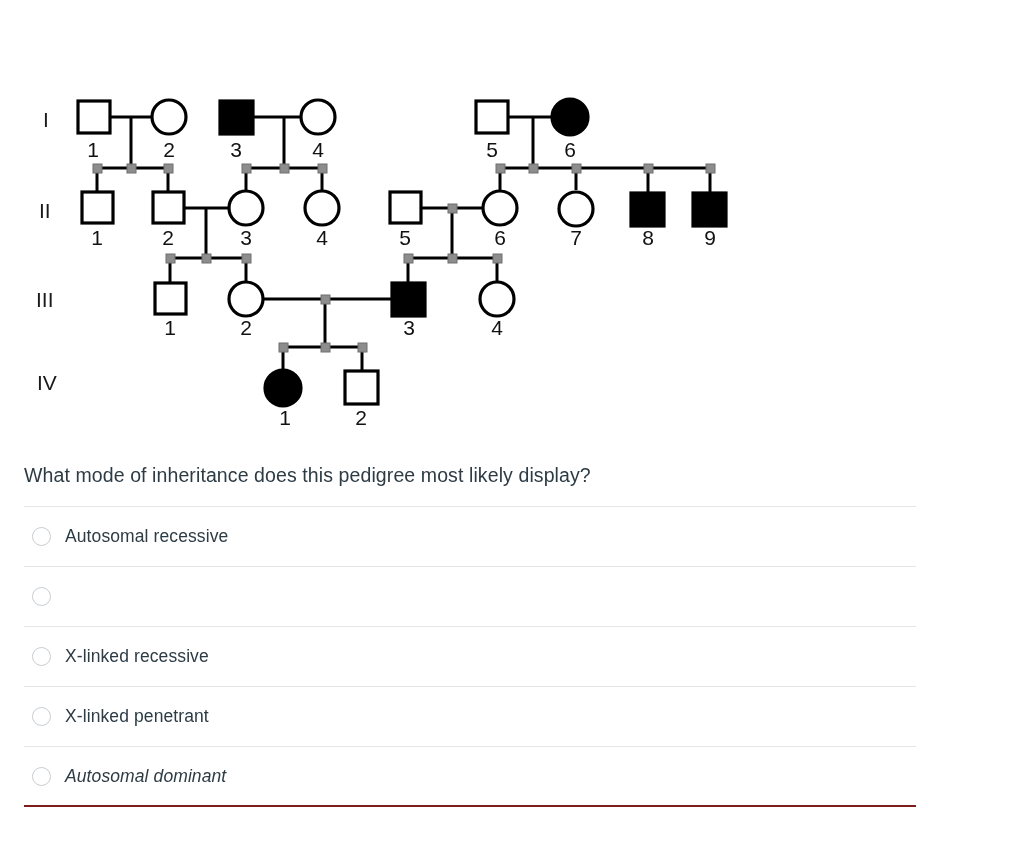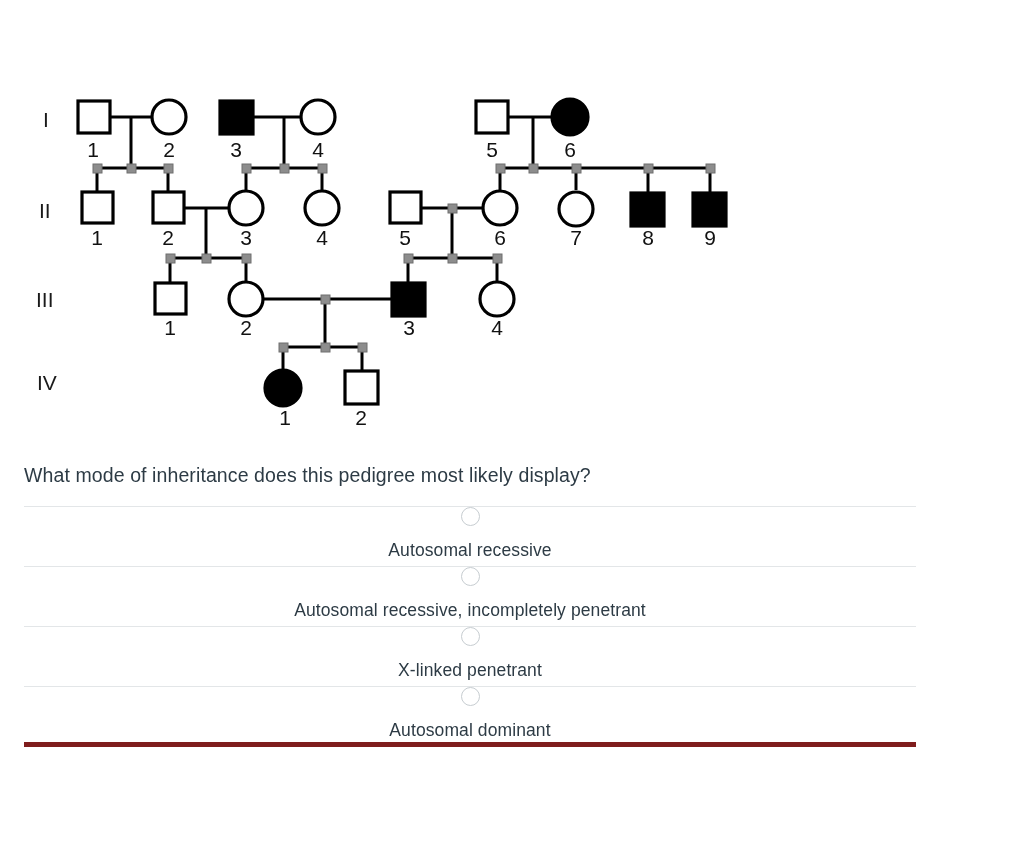--- a/index.html
+++ b/index.html
@@ -73,23 +73,22 @@
     border-top: 1px solid #e3e6e8;
   }
   .answer-row {
     display: flex;
     align-items: center;
     gap: 14px;
     height: 60px;
     padding: 0 8px 0 8px;
     border-bottom: 1px solid #e3e6e8;
     cursor: pointer;
-    flex-direction: column;
-  }
-  .answer-row:last-child { border-bottom: 5px solid #7f1d1d; }
+  }
+  .answer-row:last-child { border-bottom: 2px solid #7f1d1d; font-style: italic; }
   .radio {
     flex: 0 0 auto;
     width: 19px; height: 19px;
     border-radius: 50%;
     border: 1.6px solid #c7cdd1;
     background: #ffffff;
   }
   .answer-label {
     font-size: 17.5px;
     color: #2d3b45;
@@ -306,23 +305,26 @@
 
     <div id="answers-list">
 
       <div class="answer-row">
         <span class="radio"></span>
         <span class="answer-label">Autosomal recessive</span>
       </div>
 
       <div class="answer-row">
         <span class="radio"></span>
-        <span class="answer-label">Autosomal recessive, incompletely penetrant</span>
-      </div>
-
+      </div>
+
+      <div class="answer-row">
+        <span class="radio"></span>
+        <span class="answer-label">X-linked recessive</span>
+      </div>
 
       <div class="answer-row">
         <span class="radio"></span>
         <span class="answer-label">X-linked penetrant</span>
       </div>
 
       <div class="answer-row">
         <span class="radio"></span>
         <span class="answer-label">Autosomal dominant</span>
       </div>

